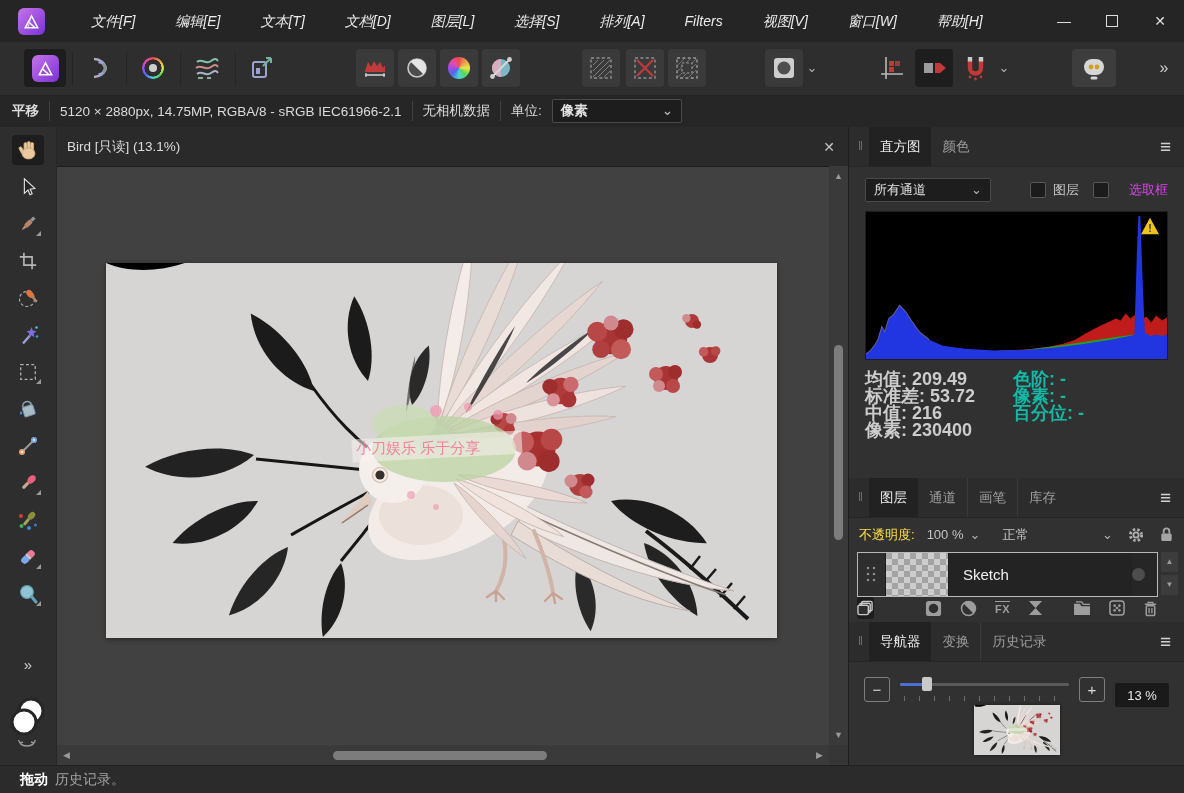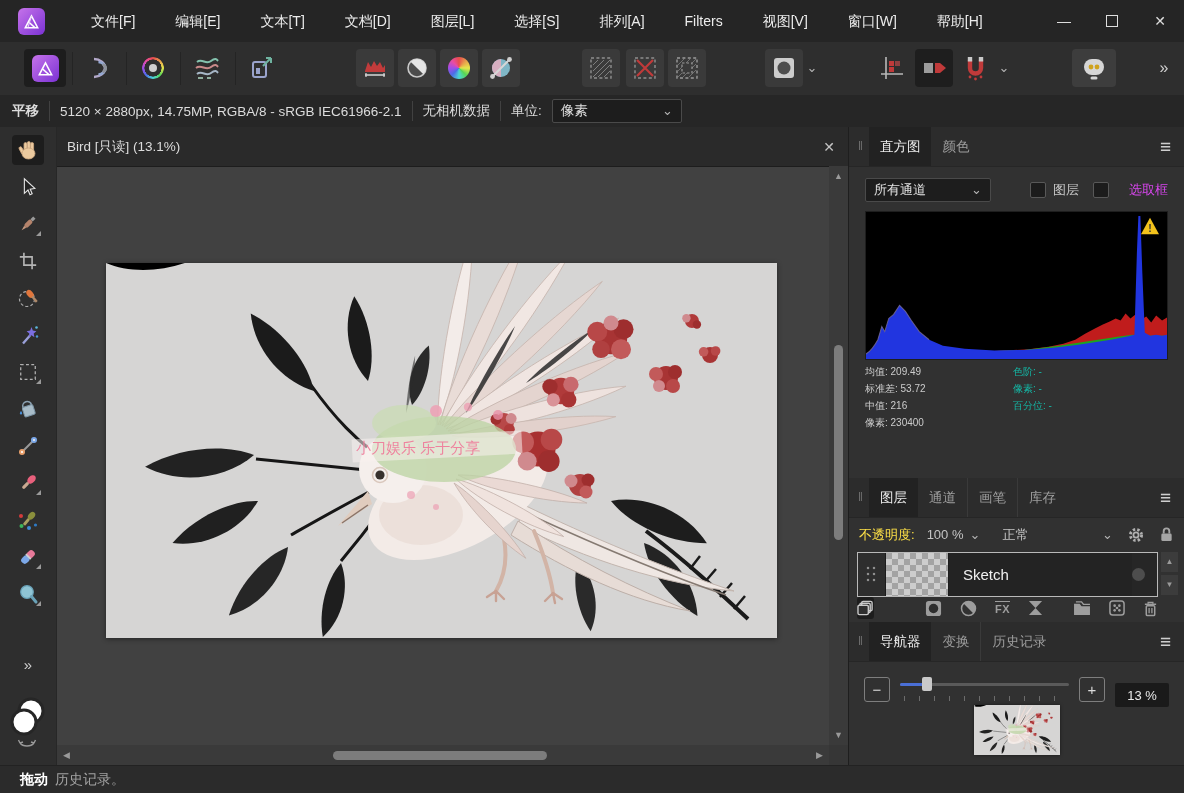--- a/index.html
+++ b/index.html
@@ -1,20 +1,20 @@
 <!DOCTYPE html>
 <html><head>
 <meta charset="utf-8">
 <style>
   html,body{margin:0;padding:0;background:#181818;}
   .app{position:relative;width:1184px;height:793px;background:#2e2e2e;overflow:hidden;
        font-family:"Liberation Sans","DejaVu Sans",sans-serif;color:#c9c9c9;font-size:13px;
        -webkit-font-smoothing:antialiased;}
   
-  .titlebar{position:absolute;top:0;left:0;right:0;height:42px;background:#252525;display:flex;align-items:center;}
+  .titlebar{position:absolute;top:0;left:0;right:0;height:42px;background:#252525;display:flex;align-items:center;font-style:italic;}
   .logo{width:27px;height:27px;margin-left:18px;border-radius:6px;flex:none;
         background:linear-gradient(135deg,#c673ea,#7b32d4);display:flex;align-items:center;justify-content:center;}
   .menubar{display:flex;margin-left:26px;}
   .menu-item{padding:0 20px;line-height:42px;font-size:14px;color:#ececec;cursor:default;}
   .win-controls{margin-left:auto;display:flex;align-items:center;height:100%;}
   .win-btn{width:48px;height:100%;display:flex;align-items:center;justify-content:center;color:#dedede;font-size:14px;}
   .win-max-box{display:inline-block;width:10px;height:10px;border:1.6px solid #dedede;}
   
   .toolbar{position:absolute;top:42px;left:0;right:0;height:53px;background:#2e2e2e;border-bottom:1px solid #232323;}
   .tb{position:absolute;top:7px;width:38px;height:38px;border-radius:4px;display:flex;align-items:center;justify-content:center;}
@@ -68,21 +68,21 @@
   .phandle{color:#6e6e6e;font-size:12px;line-height:39px;margin:0 6px 0 9px;}
   .ptab{padding:0 11px;line-height:39px;font-size:13.5px;color:#9d9d9d;white-space:nowrap;}
   .ptab.active{background:#222222;color:#ececec;}
   .ptab + .ptab{border-left:1px solid #3a3a3a;}
   .ptab.active + .ptab,.ptab.first{border-left:none;}
   .hamburger{margin-left:auto;margin-right:13px;align-self:center;color:#cecece;font-size:19px;line-height:19px;}
   .row{display:flex;align-items:center;}
   .checkbox{width:14px;height:14px;background:#1c1c1c;border:1px solid #585858;border-radius:2px;flex:none;}
   .hist-box{position:relative;margin:9px 16px 0 16px;height:147px;background:#000;border:1px solid #1e1e1e;}
   .hist-warning{position:absolute;top:5px;right:7px;width:20px;height:18px;}
-  .stats{display:flex;margin:3px 16px 0 16px;line-height:17px;font-size:10px;}
+  .stats{display:flex;margin:11px 16px 0 16px;line-height:17px;font-size:18px;font-weight:bold;}
   .stats .col-a{width:148px;color:#cccccc;}
   .stats .col-b{color:#14b8a6;}
   .statline{white-space:nowrap;}
   .valbox{background:#1a1a1a;border-radius:2px;height:22px;display:flex;align-items:center;padding:0 8px;color:#e8e8e8;}
   .dim{color:#fde047;}
   .opacity-row{height:33px;display:flex;align-items:center;padding:0 10px;font-size:13px;color:#b8b8b8;}
   .layer-row{position:absolute;left:8px;right:26px;height:43px;background:#262626;border:1px solid #b9b9b9;display:flex;align-items:stretch;}
   .dragdots{width:27px;background:#2e2e2e;border-right:1px solid #1c1c1c;display:flex;align-items:center;justify-content:center;}
   .dots{width:13px;height:19px;background-image:radial-gradient(#8f8f8f 1.4px,transparent 1.6px);background-size:6px 6px;}
   .checker{background-color:#bdbdbd;background-image:linear-gradient(45deg,#cdcdcd 25%,transparent 25%,transparent 75%,#cdcdcd 75%),linear-gradient(45deg,#cdcdcd 25%,#a3a3a3 25%,#a3a3a3 75%,#cdcdcd 75%);background-size:12px 12px;background-position:0 0,6px 6px;}
@@ -289,21 +289,21 @@
   </div>
 
   <div class="contextbar">
     <span style="margin-left:12px;font-weight:bold;">平移</span>
     <span class="ctx-sep"></span>
     <span>5120 × 2880px, 14.75MP, RGBA/8 - sRGB IEC61966-2.1</span>
     <span class="ctx-sep"></span>
     <span>无相机数据</span>
     <span class="ctx-sep"></span>
     <span>单位:</span>
-    <span class="dropdown" style="width:112px;margin-left:10px;">
+    <span class="dropdown" style="width:112px;margin-left:10px;font-weight:bold;">
       <span>像素</span>
       <span class="chev">⌄</span>
     </span>
   </div>
 
   <div class="lefttools">
     <div class="tool selected">
       <svg width="22" height="22" viewBox="0 0 22 22">
         <g fill="#ecca a5" stroke="#c9a47d" stroke-width=".8">
         <rect x="7" y="3.5" width="3" height="10" rx="1.5" fill="#ecca9f"></rect>

